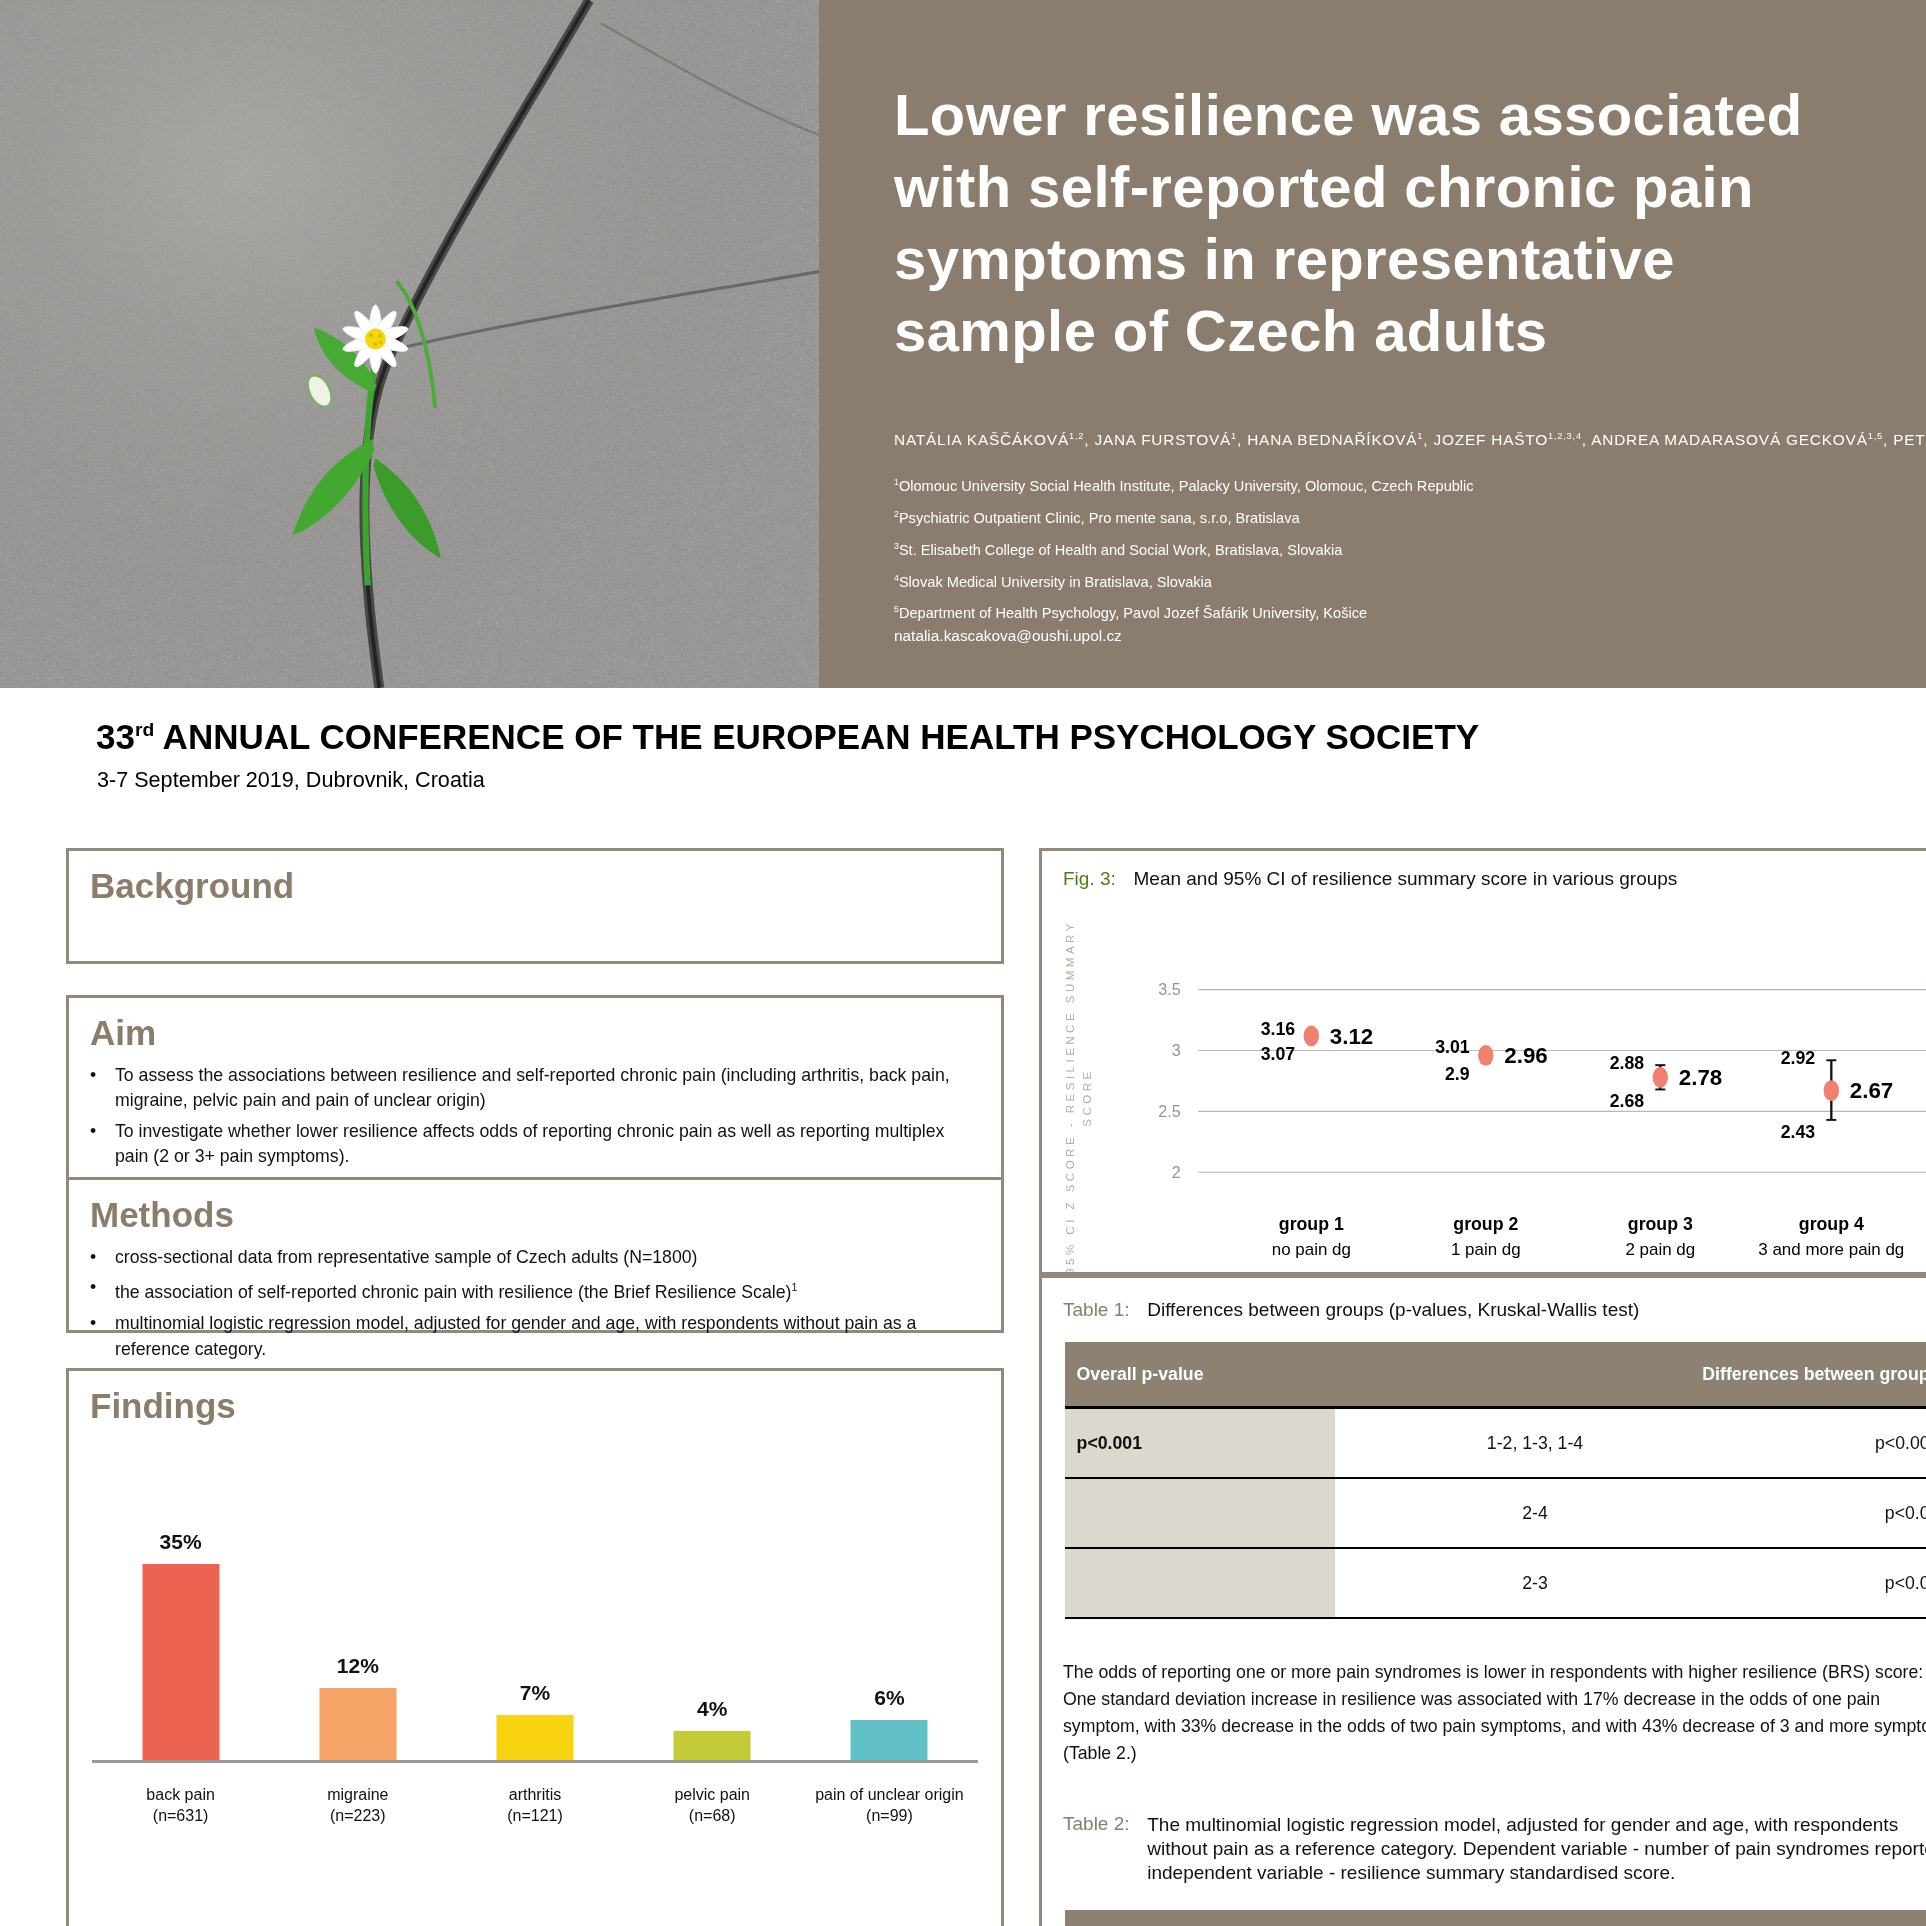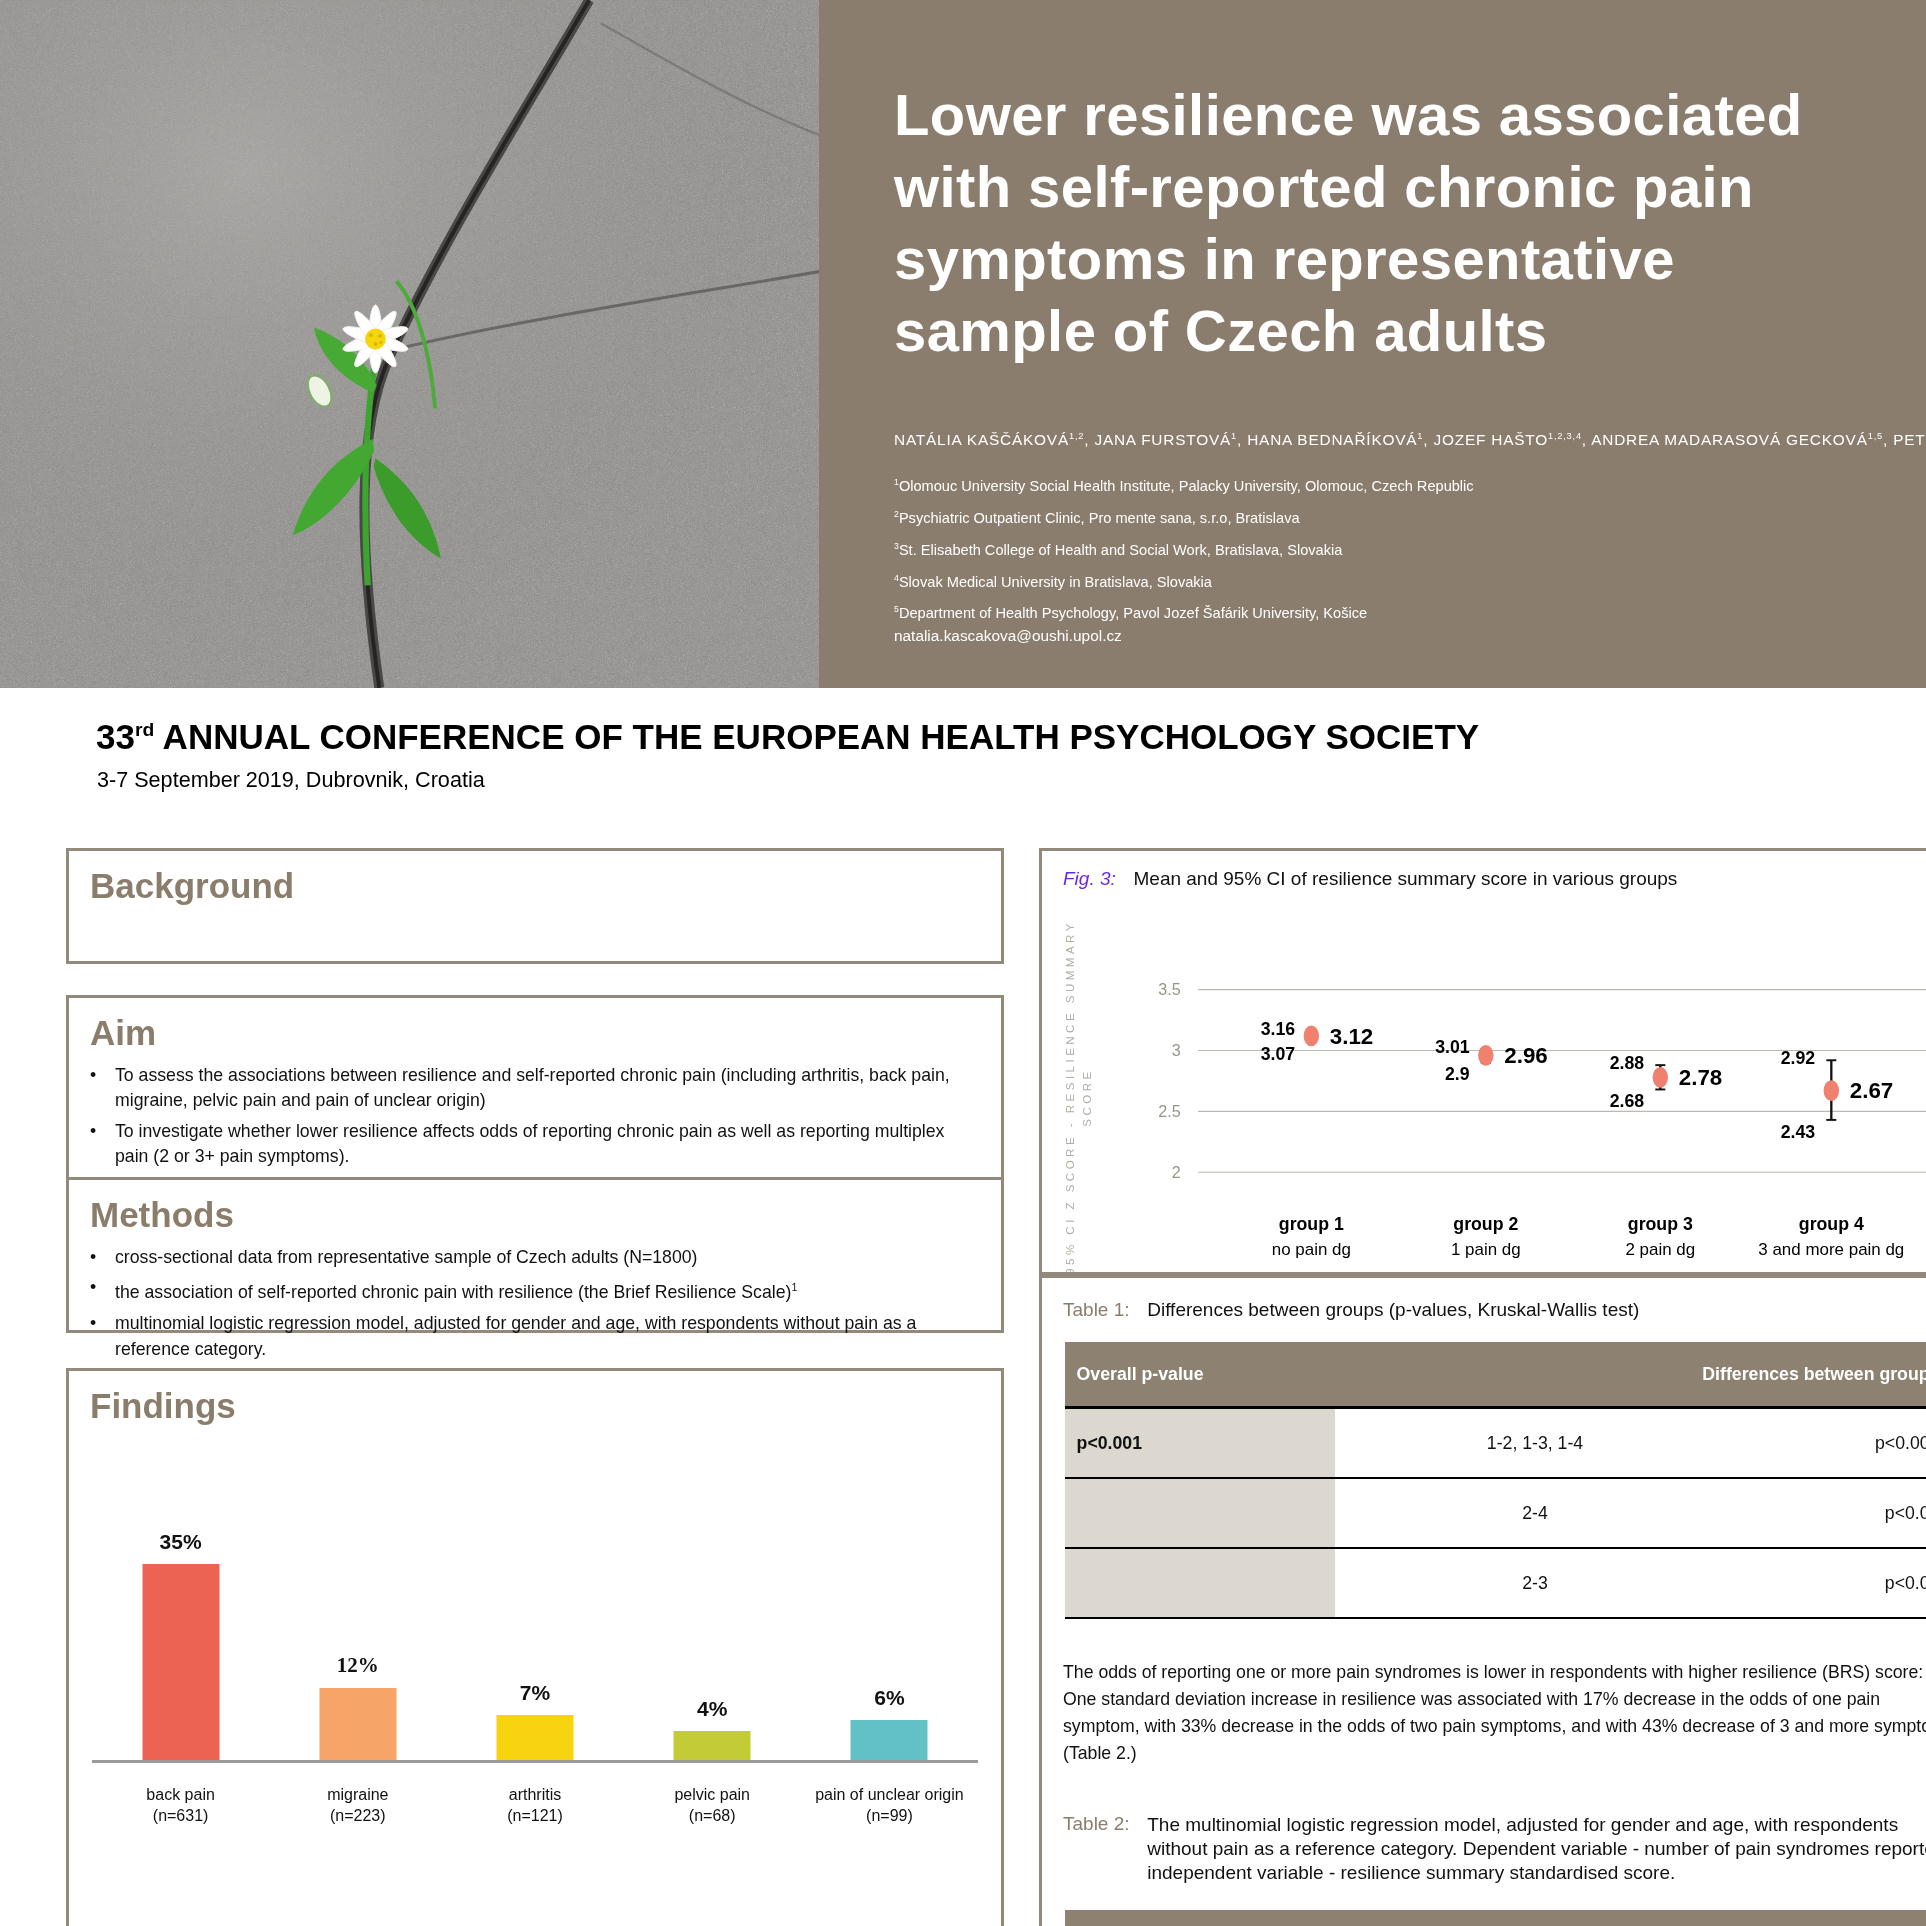--- a/index.html
+++ b/index.html
@@ -23,21 +23,21 @@
   
   .box{border:3.1px solid #92897b;background:#fff;box-sizing:border-box;}
   .box-pad{padding:10.8px 21px;}
   .sec-head{font-size:35px;font-weight:bold;color:#8a7d6b;margin:3.9px 0 10px 0;}
   .body-text{font-size:17.7px;line-height:27px;color:#111;}
   .bullet-item{display:flex;font-size:17.7px;line-height:25.4px;margin:5.4px 0;}
   .bullet-marker{width:25px;flex:0 0 25px;}
   .bullet-text sup{font-size:60%;vertical-align:super;}
   
   .fig-caption{display:flex;gap:17.7px;font-size:19px;}
-  .fig-label{color:#6d28d9;flex:0 0 auto;font-style:italic;}
+  .fig-label{color:#4d7c0f;flex:0 0 auto;}
   .tbl-label{color:#8a7d6b;flex:0 0 auto;}
   
   .bars-row{display:flex;align-items:flex-end;justify-content:space-around;}
   .bar-slot{position:relative;flex:1 1 0;height:100%;}
   .bar{position:absolute;bottom:0;left:50%;transform:translateX(-50%);}
   .bar-value{position:absolute;left:0;width:100%;text-align:center;font-size:21px;font-weight:bold;}
   .axis-line{height:3.1px;background:#9b9b9b;}
   .cats-row{display:flex;justify-content:space-around;margin-top:21px;}
   .cat{flex:1 1 0;text-align:center;font-size:16px;line-height:21px;}
   
@@ -171,21 +171,21 @@
     <div class="sec-head abs" style="left:21px;top:10.8px;">Findings</div>
 
     <div class="abs" style="left:23px;top:185px;width:886px;">
       <div class="bars-row" style="height:204px;" id="fig1-bars">
           <div class="bar-slot">
             <div class="bar" style="height: 196px; width: 77px; background: rgb(237, 99, 82);"></div>
             <div class="bar-value" style="bottom: 206px;">35%</div>
           </div>
           <div class="bar-slot">
             <div class="bar" style="height: 72px; width: 77px; background: rgb(247, 164, 105);"></div>
-            <div class="bar-value" style="bottom: 82px; font-family: Liberation Serif, serif;">12%</div>
+            <div class="bar-value" style="bottom: 82px;">12%</div>
           </div>
           <div class="bar-slot">
             <div class="bar" style="height: 45px; width: 77px; background: rgb(248, 212, 16);"></div>
             <div class="bar-value" style="bottom: 55px;">7%</div>
           </div>
           <div class="bar-slot">
             <div class="bar" style="height: 29px; width: 77px; background: rgb(195, 204, 55);"></div>
             <div class="bar-value" style="bottom: 39px;">4%</div>
           </div>
           <div class="bar-slot">

